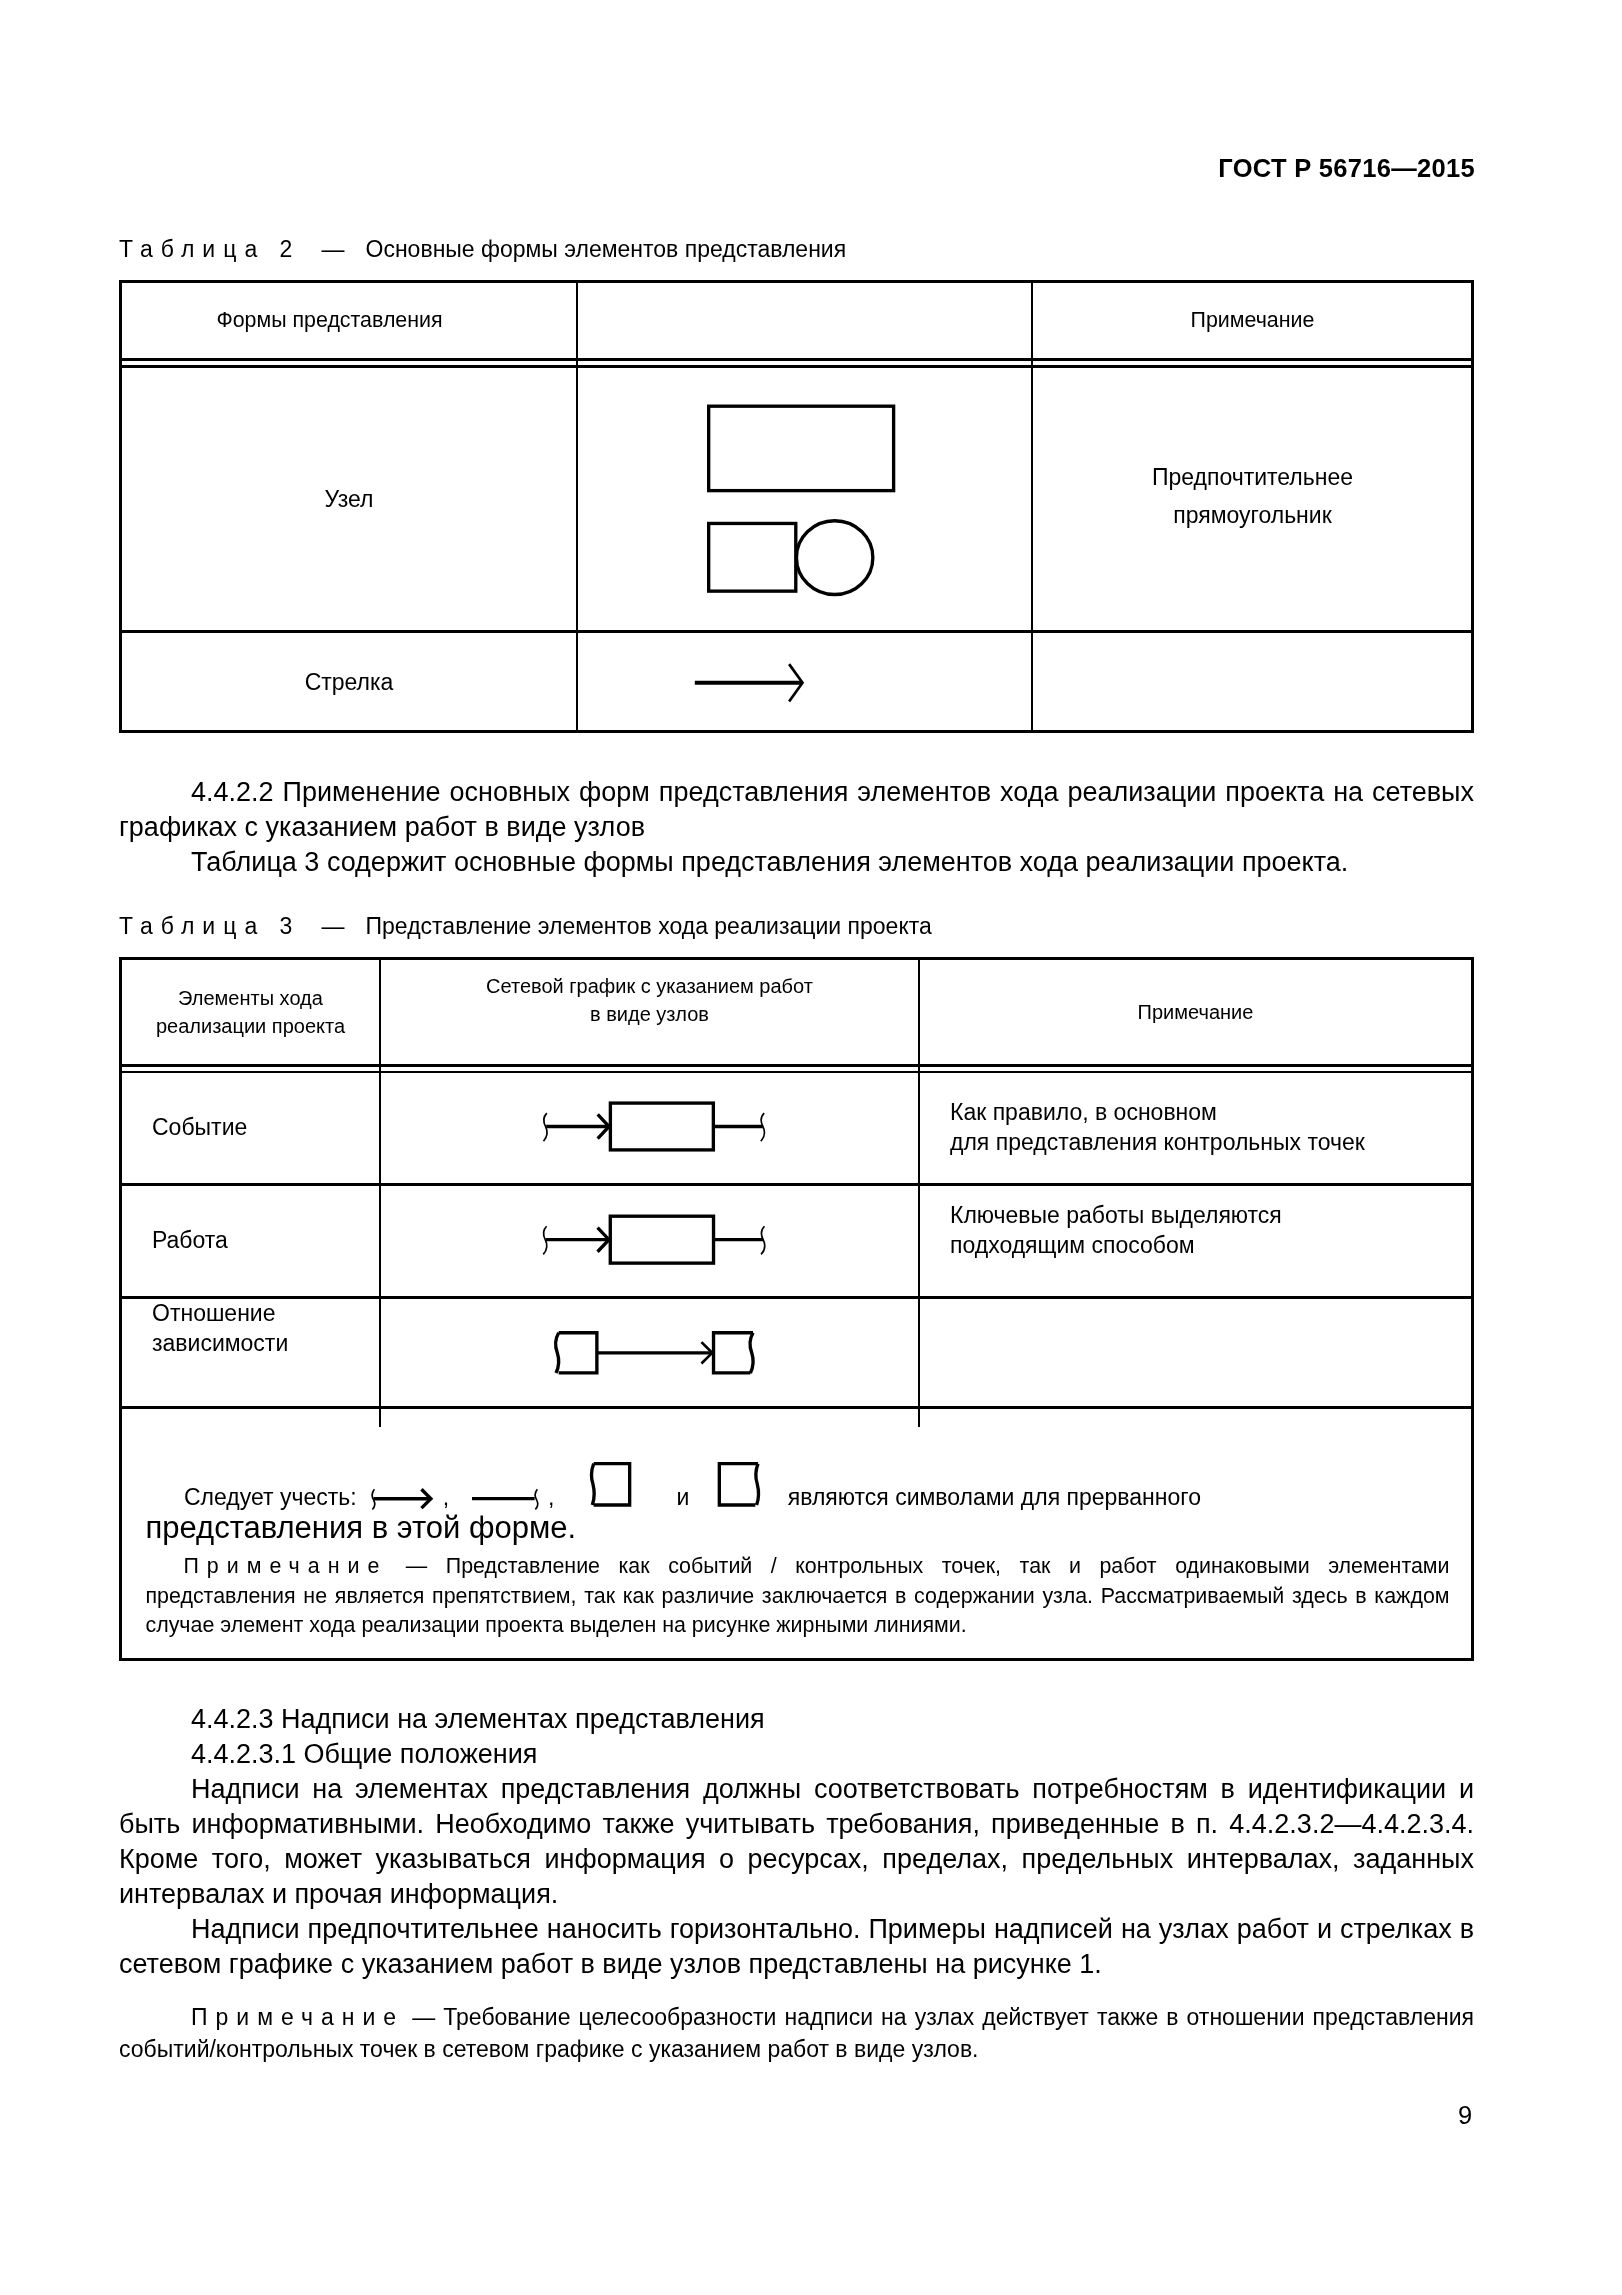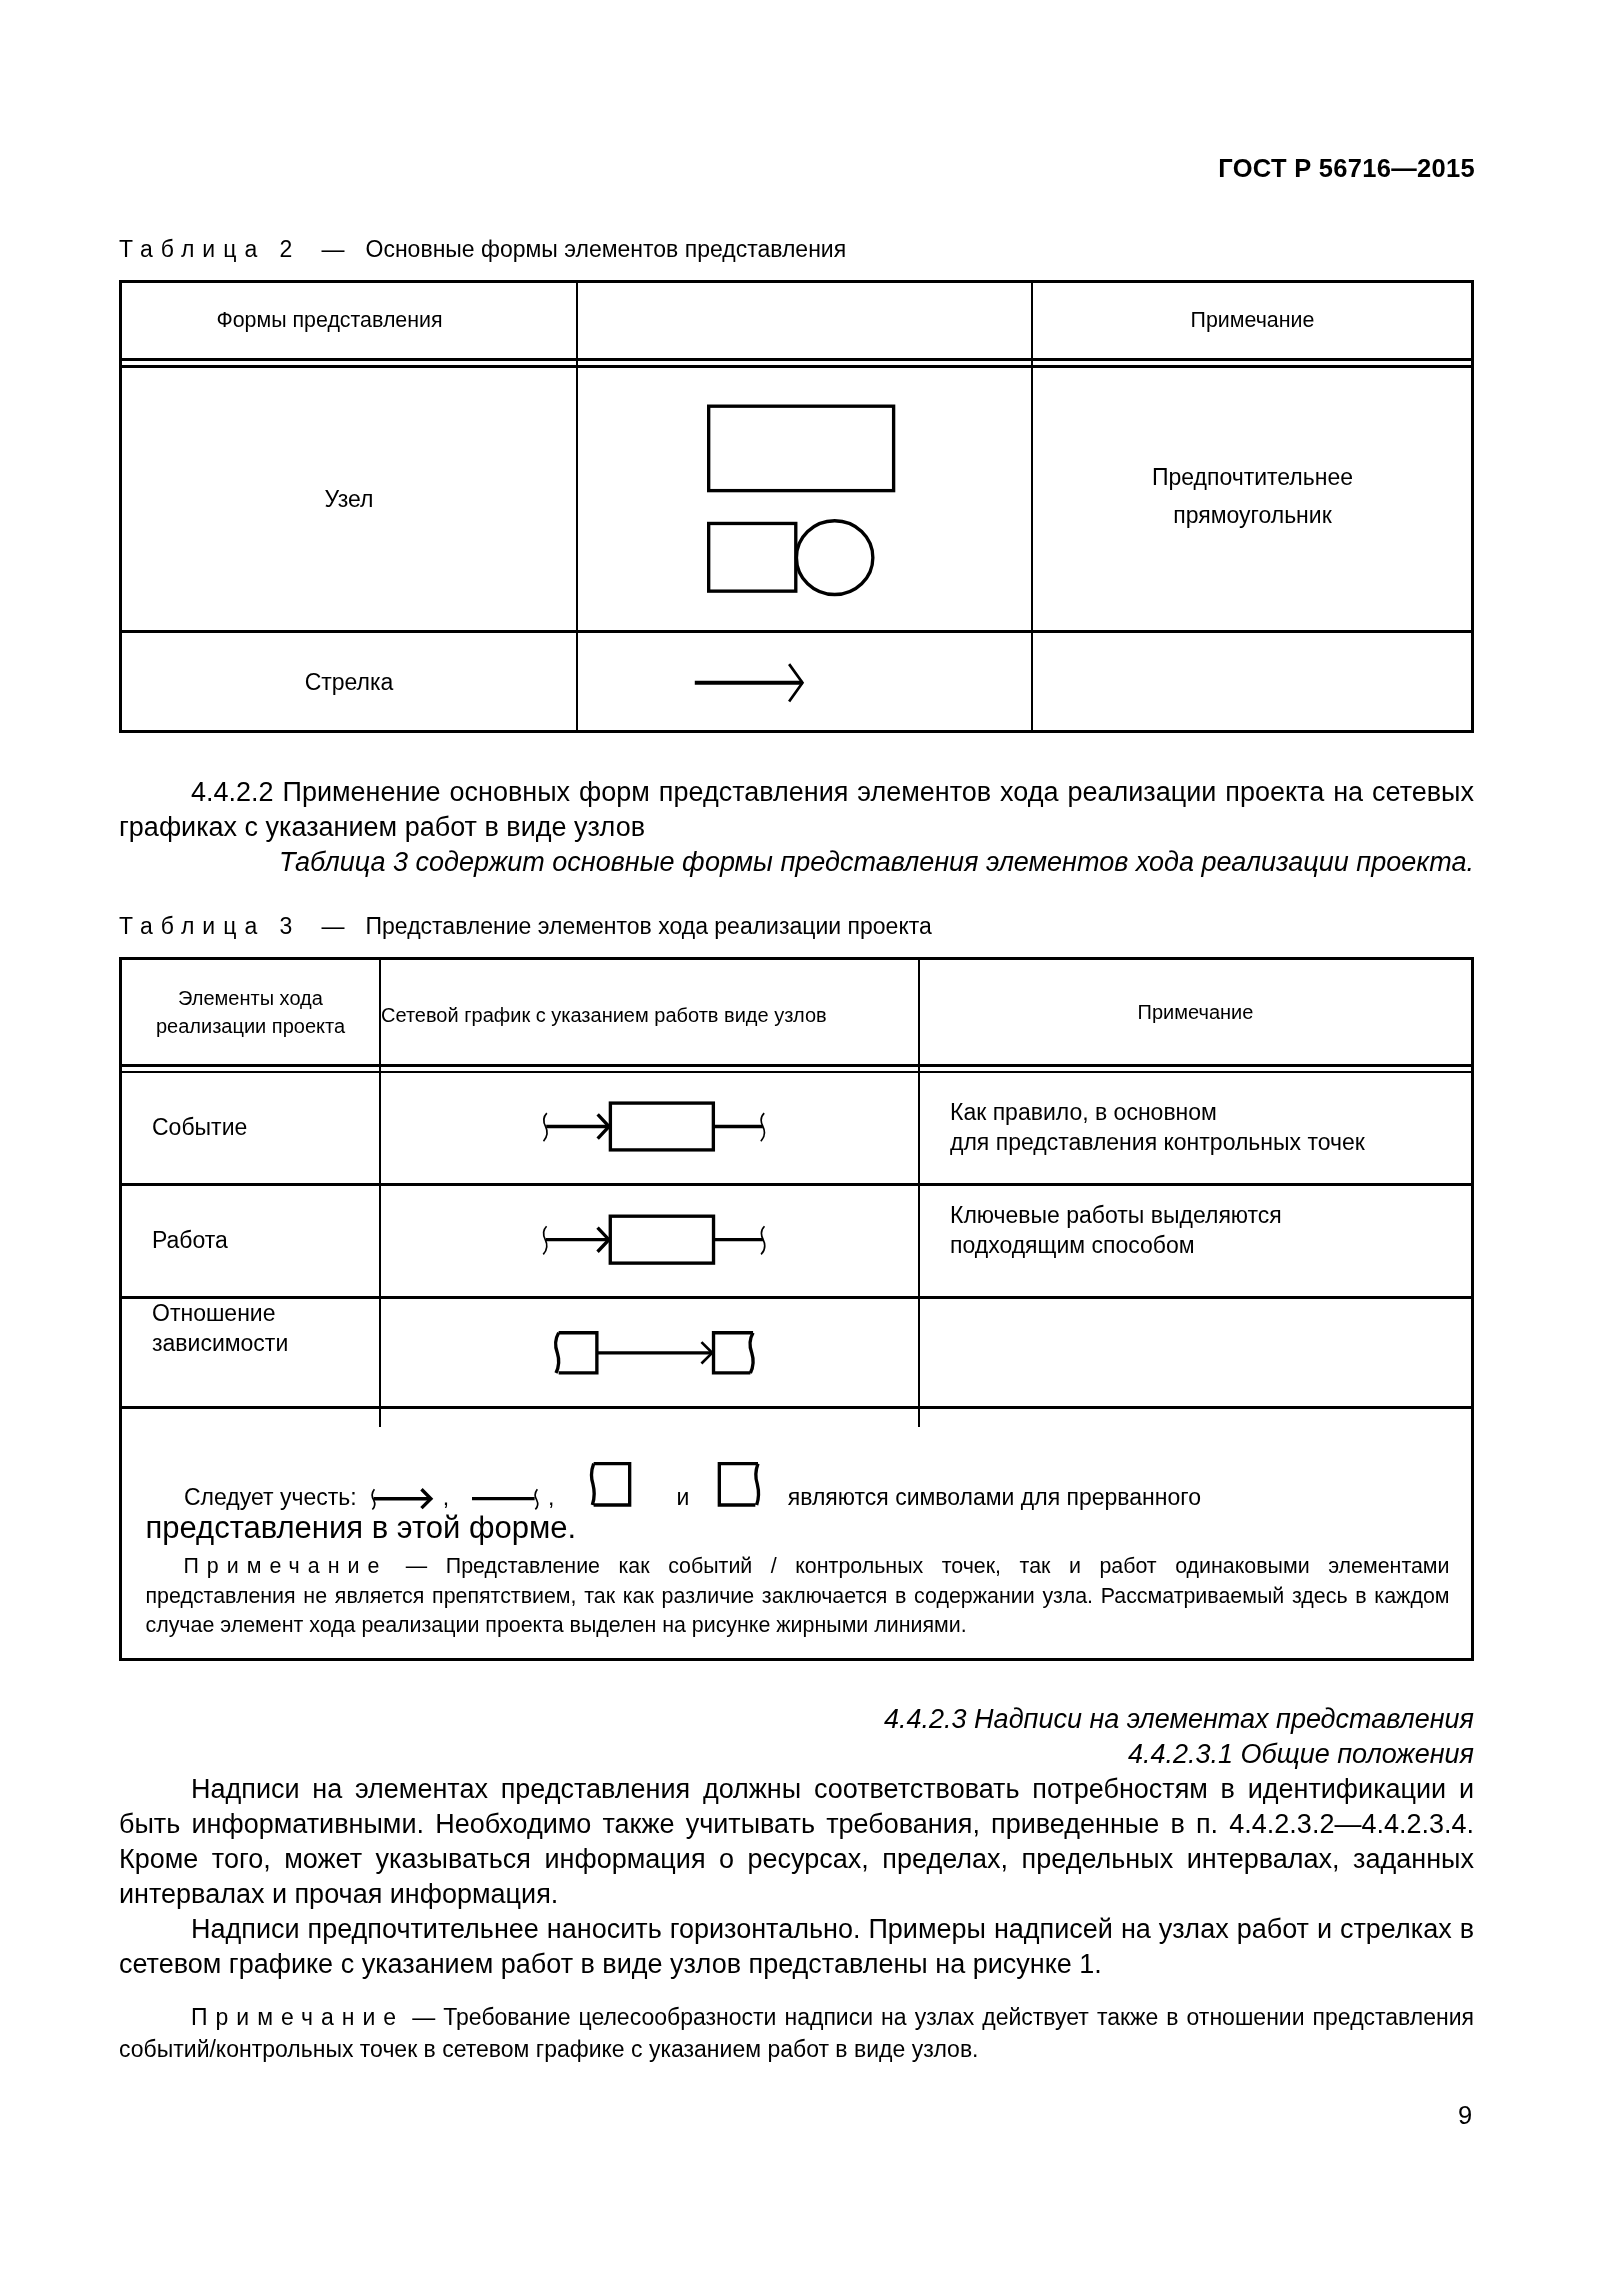--- a/index.html
+++ b/index.html
@@ -5,21 +5,21 @@
   html, body { margin: 0; padding: 0; background: #ffffff; }
   body { width: 1623px; height: 2295px; position: relative; overflow: hidden;
          font-family: "Liberation Sans", sans-serif; color: #000; }
   .abs { position: absolute; }
   .hdr { right: 148px; top: 154px; font-size: 25.5px; font-weight: bold; letter-spacing: 0.3px; }
   .caption { left: 119px; font-size: 23px; white-space: nowrap; }
   .caption .lbl { letter-spacing: 8px; }
   .para { left: 119px; width: 1355px; font-size: 27px; line-height: 35px; }
   .para p { margin: 0; text-align: justify; }
   .para p.ind { text-indent: 72px; }
-  .para p.nj { text-align: right; font-style: italic; }
+  .para p.nj { text-align: left; }
   .note { left: 119px; width: 1355px; font-size: 23px; line-height: 32px; }
   .note p { margin: 0; text-indent: 72px; text-align: justify; }
   .spaced { letter-spacing: 8px; }
   .pageno { left: 1458px; top: 2101px; font-size: 25.5px; }
 
   
   .tbl { position: absolute; left: 119px; width: 1355px; border: 3.4px solid #000; box-sizing: border-box; }
   .cell { position: absolute; box-sizing: border-box; display: flex; align-items: center;
           justify-content: center; text-align: center; }
   .vline { position: absolute; top: 0; bottom: 0; width: 2px; background: #000; }
@@ -93,21 +93,21 @@
   <div class="hline" style="top:104px;"></div>
   <div class="hline thin" style="top:111px;"></div>
   <div class="hline" style="top:223px;"></div>
   <div class="hline" style="top:336px;"></div>
   <div class="hline" style="top:446px;"></div>
 
   <div class="cell hcell" style="left:0; top:0; width:257px; height:104px; flex-direction:column;">
     <span>Элементы хода</span>
     <span>реализации проекта</span>
   </div>
-  <div class="cell hcell" style="left:259px; top:0; width:537px; height:104px; flex-direction:row; justify-content:flex-start; padding-top:5px;">
+  <div class="cell hcell" style="left:259px; top:0; width:537px; height:104px; flex-direction:column; justify-content:flex-start; padding-top:12px;">
     <span>Сетевой график с указанием работ</span>
     <span>в виде узлов</span>
   </div>
   <div class="cell hcell" style="left:798px; top:0; width:551px; height:104px;">Примечание</div>
 
   <div class="cell left" style="left:0; top:113px; width:257px; height:109px;">Событие</div>
   <div class="cell" style="left:259px; top:113px; width:537px; height:109px;">
     <svg width="537" height="109" viewBox="0 0 801 163">
       <path d="M247,60 q-8,8 -2,20 q6,12 -3,22" fill="none" stroke="#000" stroke-width="2.5"></path>
       <line x1="246" y1="80" x2="340" y2="80" stroke="#000" stroke-width="5"></line>

